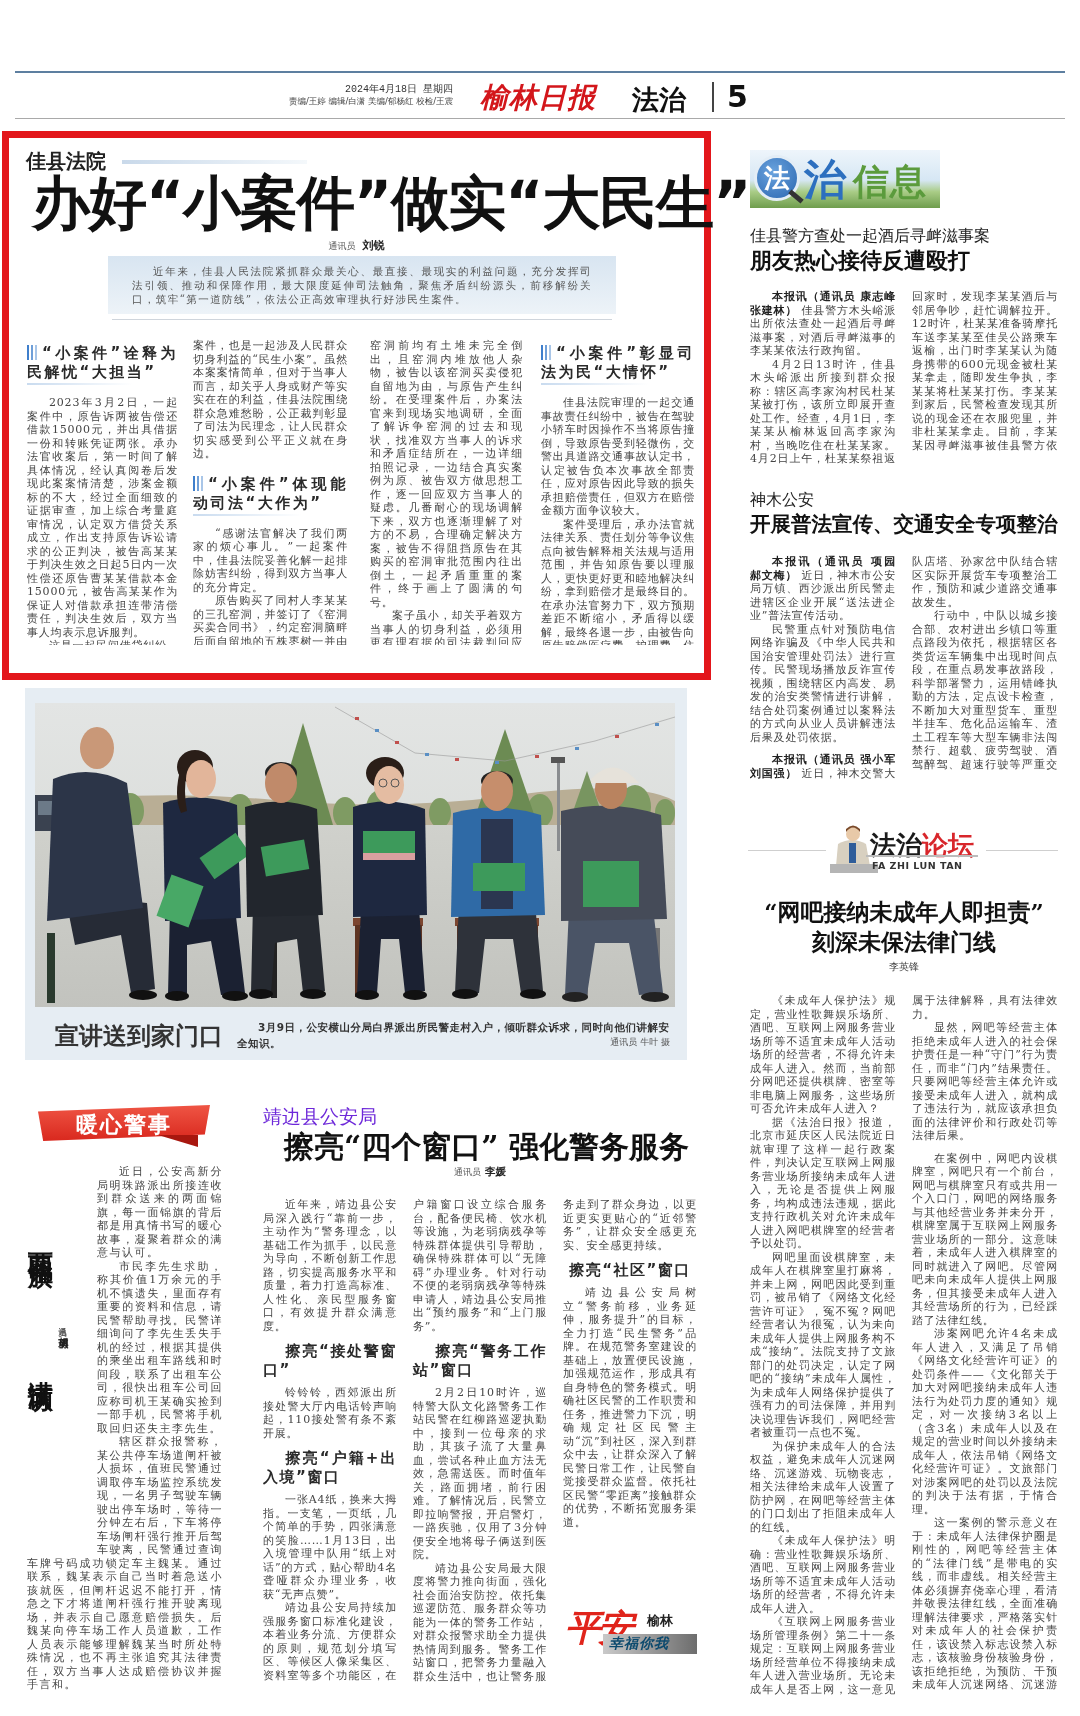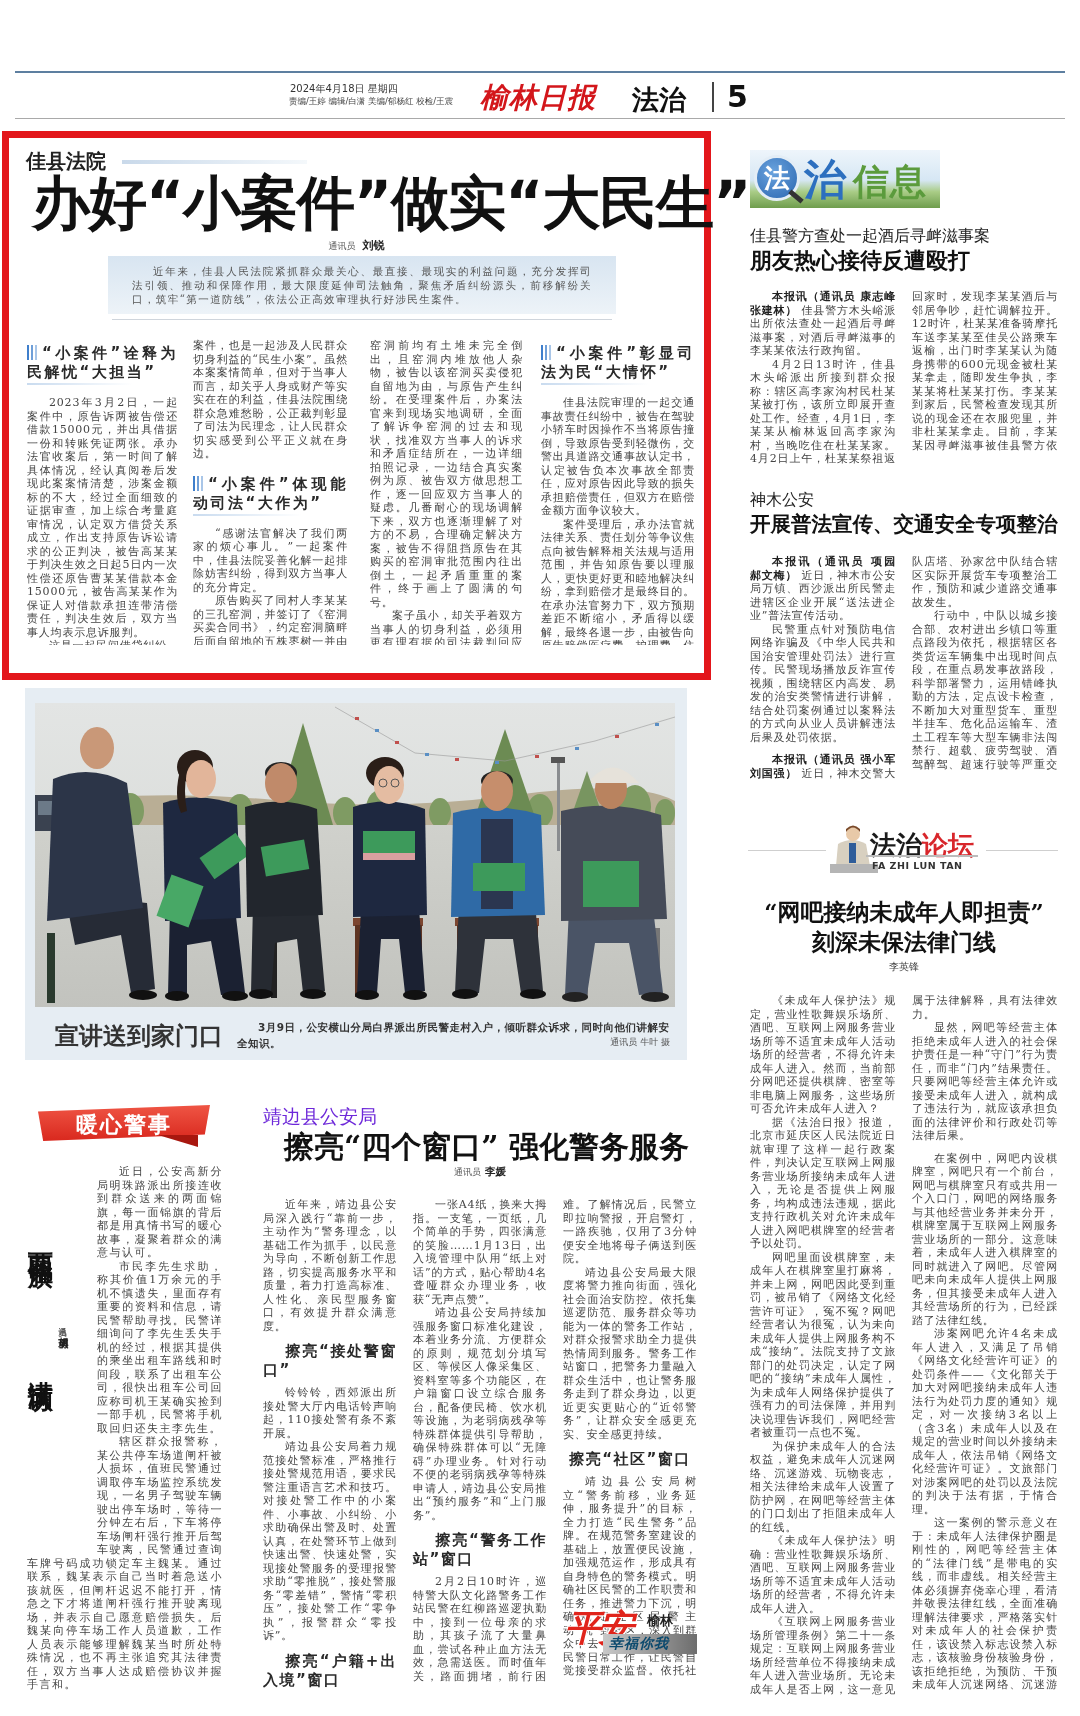--- a/index.html
+++ b/index.html
@@ -10,21 +10,21 @@
 .serif{font-family:"DejaVu Serif","Liberation Serif",serif;}
 .txt{font-size:11px;line-height:13.5px;letter-spacing:0.8px;text-align:justify;color:#444;}
 .txt p{margin:0;text-indent:2em;}
 .txt p.cont{text-indent:0;}
 .txt p.gap{margin-top:9px;}
 .txt b{color:#222;}
 
 
 .hdr-line-top{left:15px;top:71px;width:1050px;height:2px;background:#5d7fa0;}
 .hdr-line-bot{left:15px;top:118px;width:1050px;height:1px;background:#a9a9a9;}
-.hdr-date{left:290px;top:82px;width:163px;text-align:left;font-size:10px;color:#333;white-space:nowrap;}
+.hdr-date{left:290px;top:82px;width:163px;text-align:right;font-size:10px;color:#333;white-space:nowrap;font-family:Liberation Mono, monospace;}
 .hdr-editors{left:200px;top:96px;width:253px;text-align:right;font-size:8.5px;color:#444;white-space:nowrap;}
 .hdr-logo{left:480px;top:79px;font-size:28px;font-weight:bold;font-style:italic;color:#d3161b;letter-spacing:1px;white-space:nowrap;}
 .hdr-section{left:632px;top:82px;font-size:27px;font-weight:bold;color:#111;white-space:nowrap;}
 .hdr-sep{left:712px;top:82px;width:2px;height:30px;background:#444;}
 .hdr-page{left:727px;top:79px;font-size:30px;font-weight:bold;color:#111;}
 
 
 .redbox{left:2px;top:131px;width:709px;height:549px;border:7px solid #e3161b;}
 .lead-kicker{left:26px;top:148px;font-size:20px;font-weight:bold;color:#222;white-space:nowrap;}
 .lead-kline{left:122px;top:160px;width:185px;height:4px;background:linear-gradient(90deg,#c9d9ea,#f4f8fb);}
@@ -317,21 +317,20 @@
   <p>辖区群众报警称，某公共停车场道闸杆被人损坏，值班民警通过调取停车场监控系统发现，一名男子驾驶车辆驶出停车场时，等待一分钟左右后，下车将停车场闸杆强行推开后驾车驶离，民警通过查询车牌号码成功锁定车主魏某。通过联系，魏某表示自己当时着急送小孩就医，但闸杆迟迟不能打开，情急之下才将道闸杆强行推开驶离现场，并表示自己愿意赔偿损失。后魏某向停车场工作人员道歉，工作人员表示能够理解魏某当时所处特殊情况，也不再主张追究其法律责任，双方当事人达成赔偿协议并握手言和。</p>
 </div>
 
 <div class="a jb-kicker sans">靖边县公安局</div>
 <div class="a jb-headline serif">擦亮“四个窗口” 强化警务服务</div>
 <div class="a jb-byline sans"><span>通讯员</span><b>李媛</b></div>
 <div class="a jb-body txt">
   <p>近年来，靖边县公安局深入践行“靠前一步，主动作为”警务理念，以基础工作为抓手，以民意为导向，不断创新工作思路，切实提高服务水平和质量，着力打造高标准、人性化、亲民型服务窗口，有效提升群众满意度。</p>
   <div class="jb-sub">擦亮“接处警窗口”</div>
   <p>铃铃铃，西郊派出所接处警大厅内电话铃声响起，110接处警有条不紊开展。</p>
-  <p>靖边县公安局着力规范接处警标准，严格推行接处警规范用语，要求民警注重语言艺术和技巧。对接处警工作中的小案件、小事故、小纠纷、小求助确保出警及时、处置认真，在处警环节上做到快速出警、快速处警，实现接处警服务的受理报警求助“零推脱”，接处警服务“零差错”，警情“零积压”，接处警工作“零争执”，报警群众“零投诉”。</p>
   <div class="jb-sub">擦亮“户籍+出入境”窗口</div>
   <p>一张A4纸，换来大拇指。一支笔，一页纸，几个简单的手势，四张满意的笑脸……1月13日，出入境管理中队用“纸上对话”的方式，贴心帮助4名聋哑群众办理业务，收获“无声点赞”。</p>
   <p>靖边县公安局持续加强服务窗口标准化建设，本着业务分流、方便群众的原则，规范划分填写区、等候区人像采集区、资料室等多个功能区，在户籍窗口设立综合服务台，配备便民椅、饮水机等设施，为老弱病残孕等特殊群体提供引导帮助，确保特殊群体可以“无障碍”办理业务。针对行动不便的老弱病残孕等特殊申请人，靖边县公安局推出“预约服务”和“上门服务”。</p>
   <div class="jb-sub">擦亮“警务工作站”窗口</div>
   <p>2月2日10时许，巡特警大队文化路警务工作站民警在红柳路巡逻执勤中，接到一位母亲的求助，其孩子流了大量鼻血，尝试各种止血方法无效，急需送医。而时值年关，路面拥堵，前行困难。了解情况后，民警立即拉响警报，开启警灯，一路疾驰，仅用了3分钟便安全地将母子俩送到医院。</p>
   <p>靖边县公安局最大限度将警力推向街面，强化社会面治安防控。依托集巡逻防范、服务群众等功能为一体的警务工作站，对群众报警求助全力提供热情周到服务。警务工作站窗口，把警务力量融入群众生活中，也让警务服务走到了群众身边，以更近更实更贴心的“近邻警务”，让群众安全感更充实、安全感更持续。</p>
   <div class="jb-sub" style="text-align:center;text-indent:0;">擦亮“社区”窗口</div>
   <p>靖边县公安局树立“警务前移，业务延伸，服务提升”的目标，全力打造“民生警务”品牌。在规范警务室建设的基础上，放置便民设施，加强规范运作，形成具有自身特色的警务模式。明确社区民警的工作职责和任务，推进警力下沉，明确规定社区民警主动“沉”到社区，深入到群众中去，让群众深入了解民警日常工作，让民警自觉接受群众监督。依托社区民警“零距离”接触群众的优势，不断拓宽服务渠道。</p>
 </div>
 <div class="a pa-logo sans">

